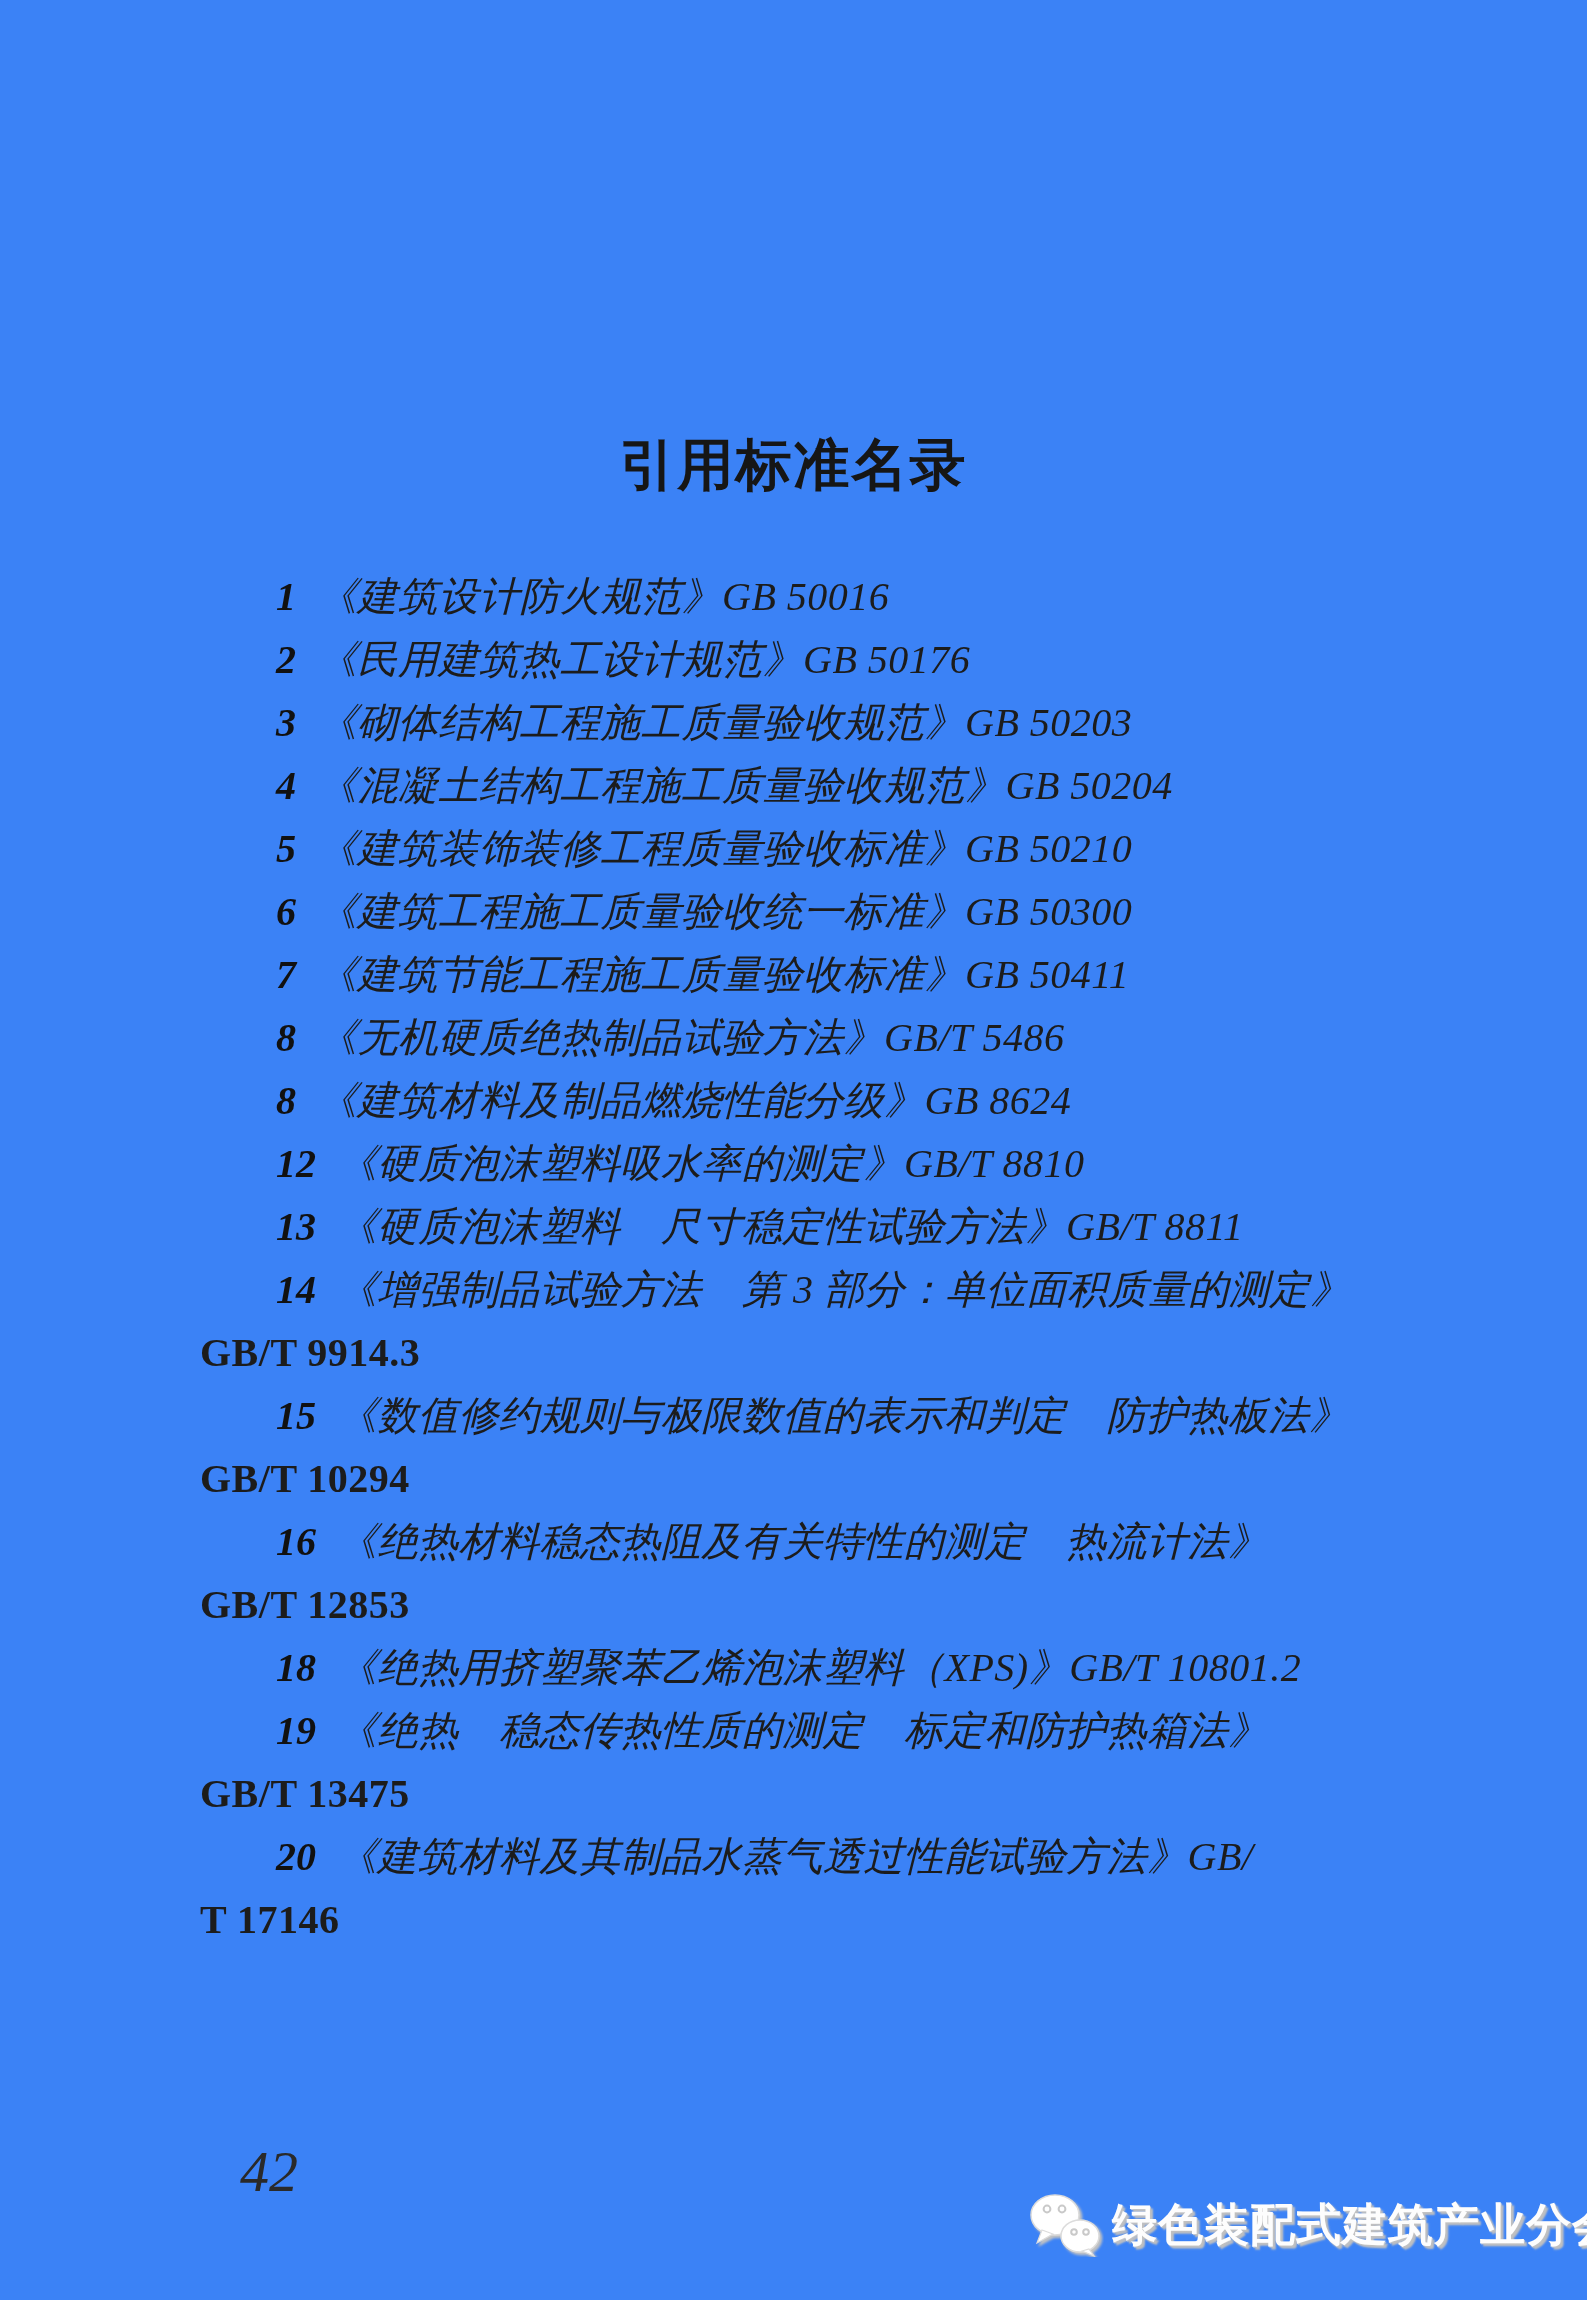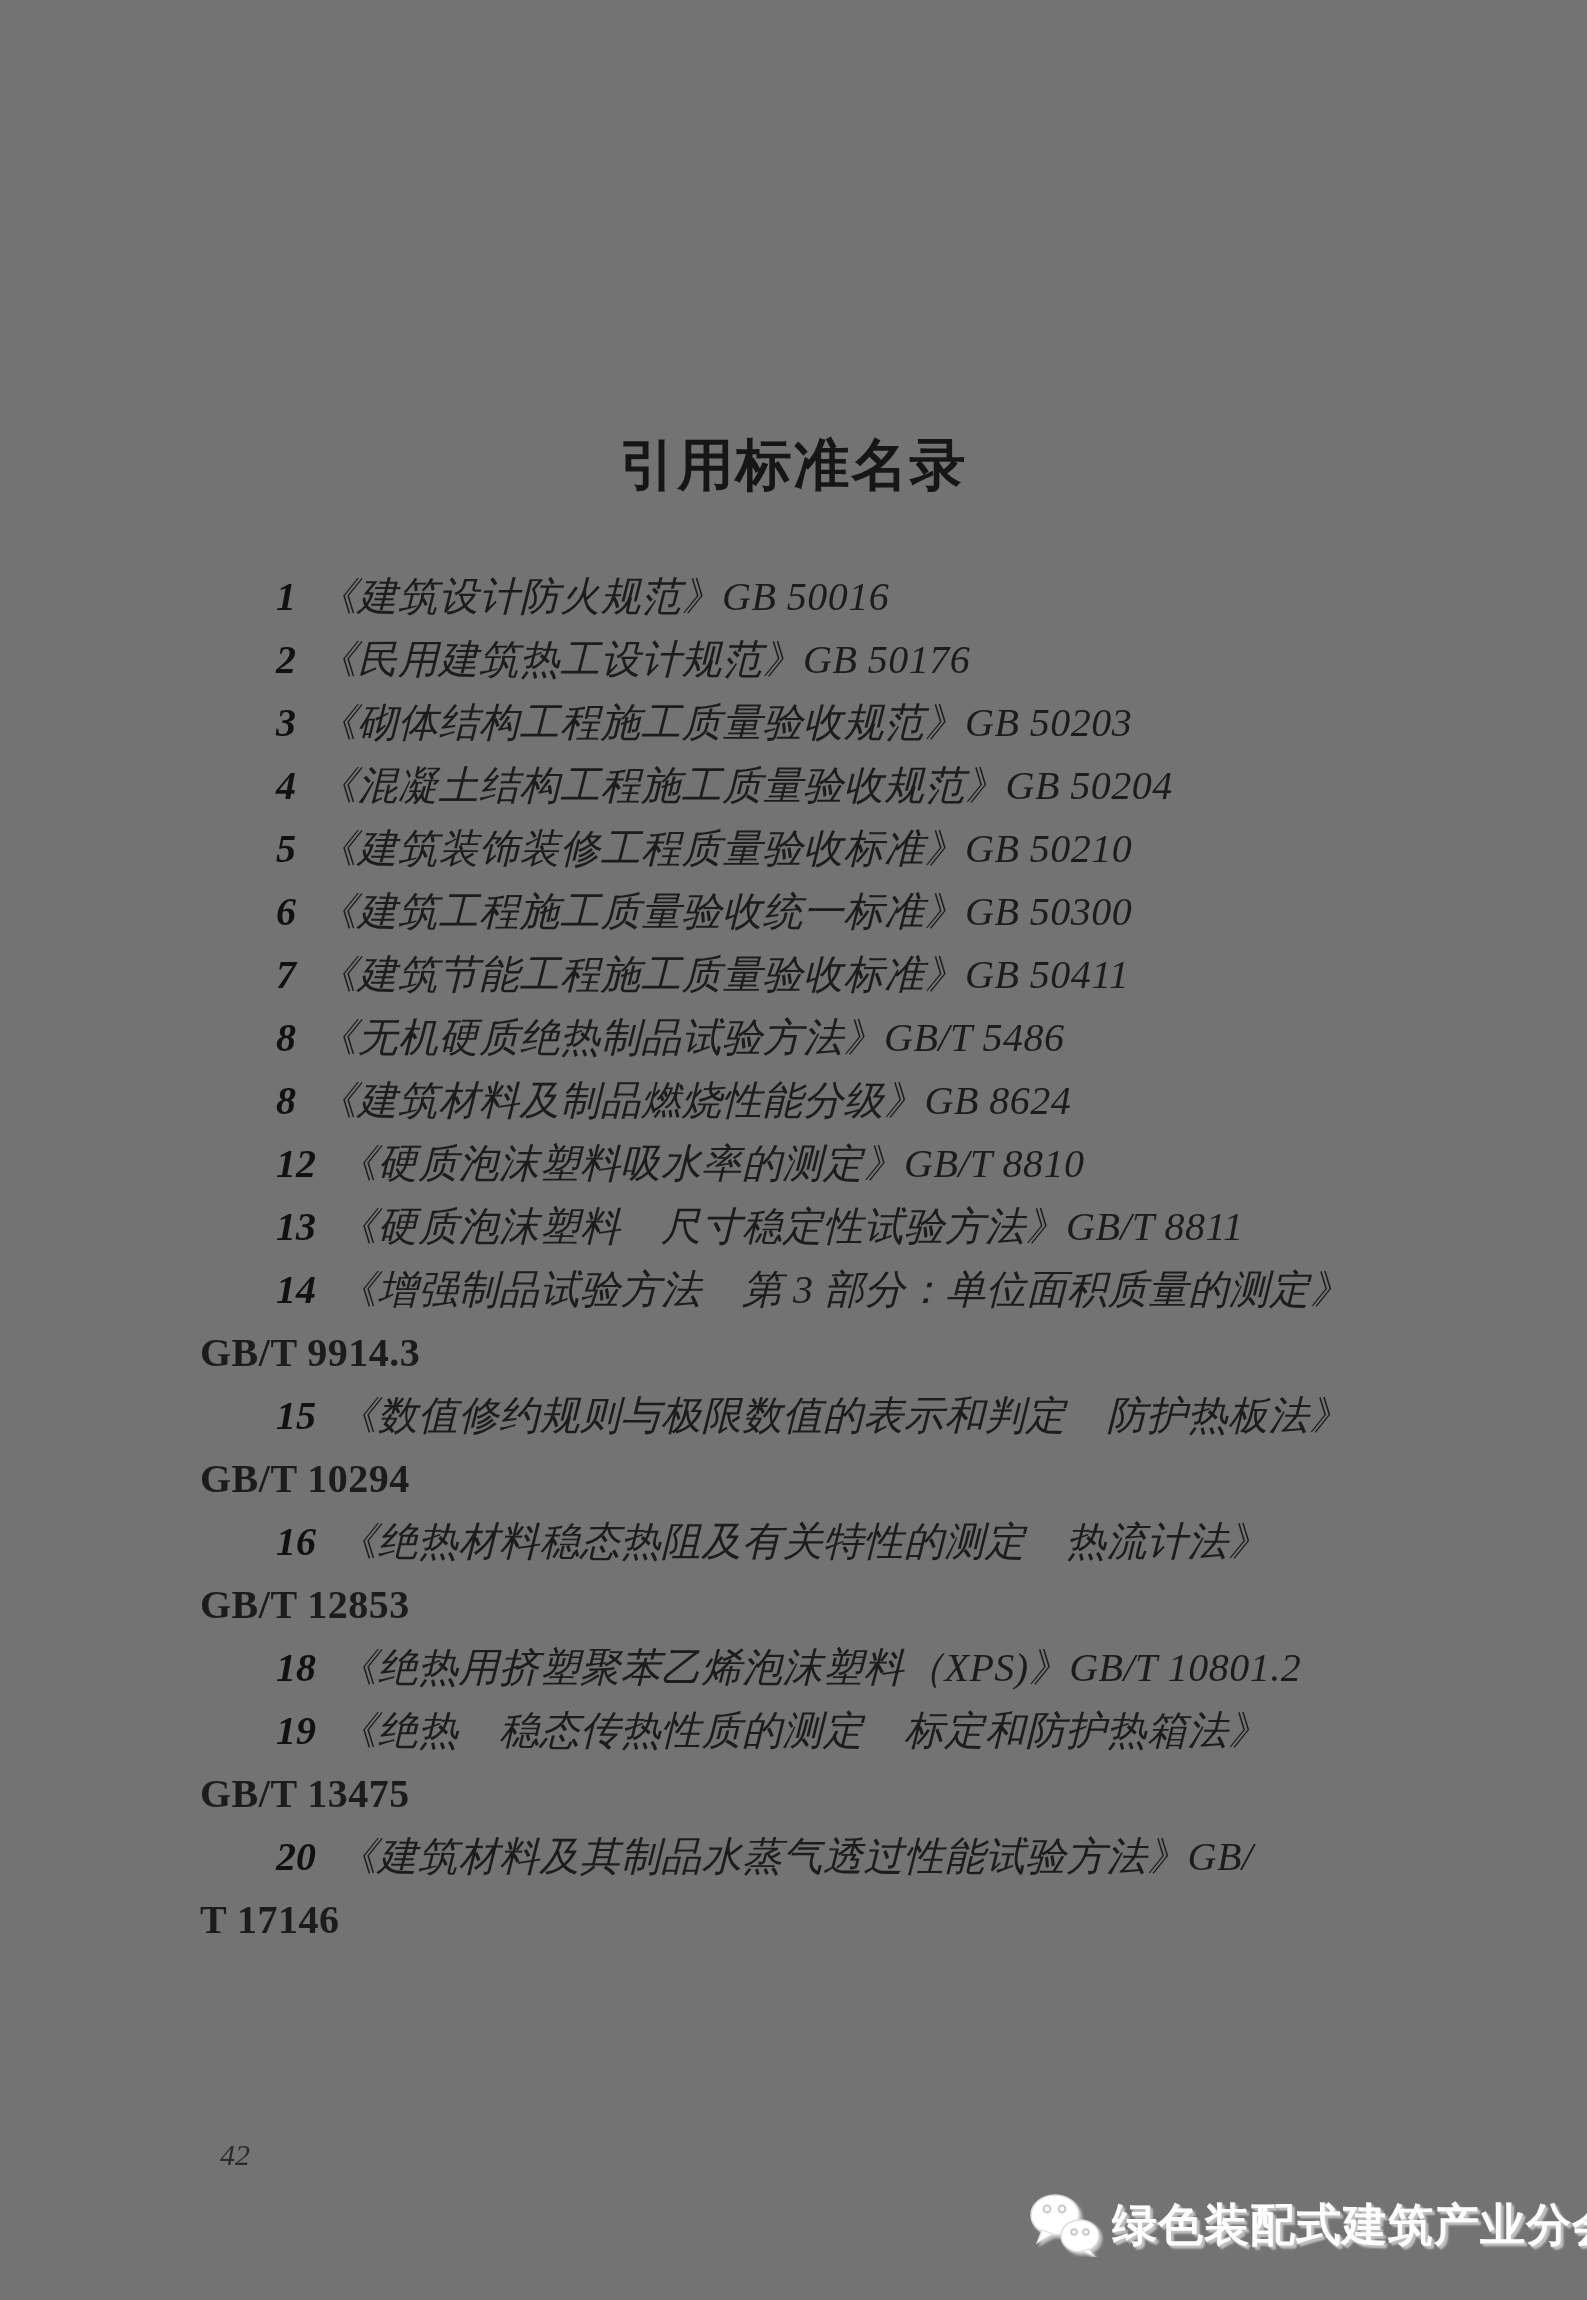--- a/index.html
+++ b/index.html
@@ -1,34 +1,34 @@
 <!DOCTYPE html>
 <html><head>
 <meta charset="utf-8">
 <style>
   html,body{margin:0;padding:0;background:#ffffff;}
   .page{
-    position:relative;width:1587px;height:2300px;background:#737373;overflow:hidden;
+    position:relative;width:1587px;height:2300px;background:#3b82f6;overflow:hidden;
     font-family:"Liberation Serif","DejaVu Serif",serif;color:#1c1c1c;
   }
   .title{
     position:absolute;top:390px;left:0;width:100%;text-align:center;
     font-size:56px;font-weight:700;letter-spacing:2px;color:#161616;
   }
   .list{
     position:absolute;top:565px;left:200px;width:1220px;font-size:40px;
   }
   .line{height:63px;line-height:63px;white-space:nowrap;}
   .item{padding-left:76px;font-style:italic;}
   .num{font-weight:700;margin-right:21px;color:#111;}
   .txt{letter-spacing:0.5px;}
   .cont{padding-left:0;letter-spacing:0.5px;font-weight:bold;}
   .pagenum{
-    position:absolute;top:2138px;left:220px;
-    font-size:30px;font-style:italic;color:#2a2a2a;
+    position:absolute;top:2138px;left:240px;
+    font-size:58px;font-style:italic;color:#2a2a2a;
   }
   .watermark{
     position:absolute;top:2192px;left:1028px;height:66px;
     display:flex;align-items:center;gap:8px;
   }
   .wm-icon{display:inline-block;width:76px;height:64px;}
   .wm-text{
     font-family:"Liberation Sans","DejaVu Sans",sans-serif;font-weight:700;
     font-size:45px;color:#fdfdfd;letter-spacing:1px;white-space:nowrap;
     text-shadow:3px 3px 2px #c0c0c0,1px 1px 1px #d6d6d6;

